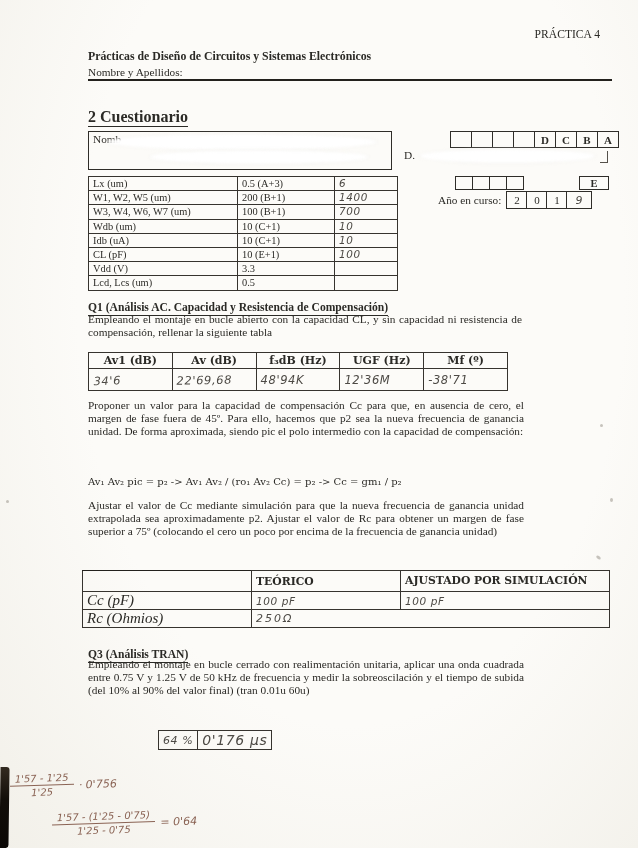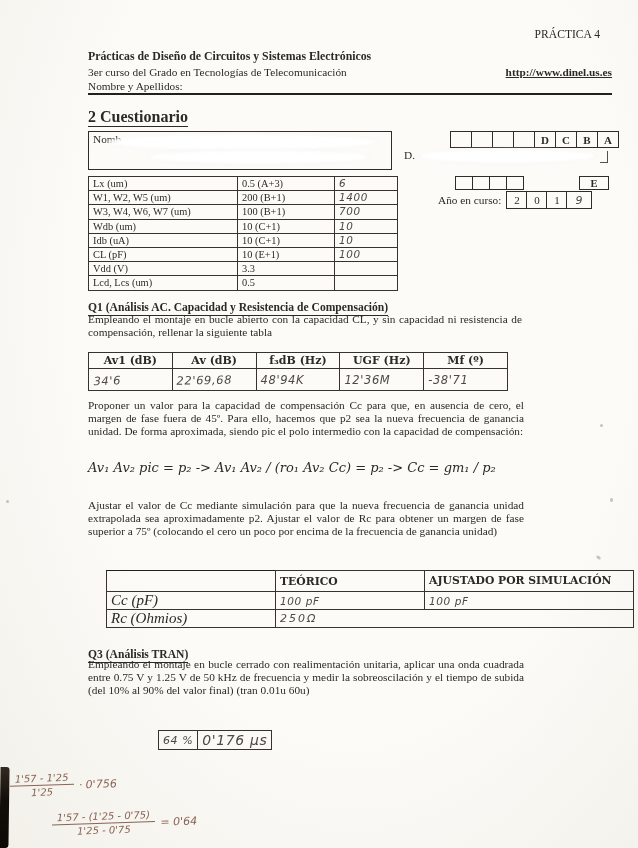--- a/index.html
+++ b/index.html
@@ -43,24 +43,20 @@
 </style>
 </head>
 <body>
 
 <div class="page">
 
   <div class="abs small" style="right:38px;top:28px;font-size:11.6px">PRÁCTICA 4</div>
 
   <div class="abs" style="left:88px;top:49px;width:524px">
     <div class="b" style="font-size:11.8px">Prácticas de Diseño de Circuitos y Sistemas Electrónicos</div>
-    <div style="display:flex;justify-content:space-between;align-items:baseline;margin-top:2px">
-      <span class="small">3er curso del Grado en Tecnologías de Telecomunicación</span>
-      <span class="link">http://www.dinel.us.es</span>
-    </div>
     <div class="small" style="margin-top:2px">Nombre y Apellidos:</div>
     <div class="rule" style="margin-top:1px"></div>
   </div>
 
   <div class="abs" style="left:88px;top:108px">
     <span class="b u" style="font-size:16px">2 Cuestionario</span>
   </div>
 
   <div class="abs" style="left:88px;top:131px;width:302px;height:37px;border:1.5px solid #2f2d29">
     <span class="small" style="position:absolute;left:4px;top:1px">Nomb</span>
@@ -165,25 +161,25 @@
       <td class="hw" style="transform:rotate(-1deg)">22'69,68</td>
       <td class="hw">48'94K</td>
       <td class="hw">12'36M</td>
       <td class="hw">-38'71</td>
     </tr>
   </tbody>
     </table>
 
   <div class="abs just" style="left:88px;top:399px;width:436px">Proponer un valor para la capacidad de compensación Cc para que, en ausencia de cero, el margen de fase fuera de 45º. Para ello, hacemos que p2 sea la nueva frecuencia de ganancia unidad. De forma aproximada, siendo pic el polo intermedio con la capacidad de compensación:</div>
 
-  <div class="abs c" style="left:88px;top:460px;width:480px;font-family:'DejaVu Serif',serif;font-style:italic;font-size:13px">Av₁ Av₂ pic = p₂ -&gt; Av₁ Av₂ / (ro₁ Av₂ Cc) = p₂ -&gt; Cc = gm₁ / p₂</div>
+  <div class="abs c" style="left:88px;top:476px;width:480px;font-family:'DejaVu Serif',serif;font-size:10px">Av₁ Av₂ pic = p₂ -&gt; Av₁ Av₂ / (ro₁ Av₂ Cc) = p₂ -&gt; Cc = gm₁ / p₂</div>
 
   <div class="abs just" style="left:88px;top:499px;width:436px">Ajustar el valor de Cc mediante simulación para que la nueva frecuencia de ganancia unidad extrapolada sea aproximadamente p2. Ajustar el valor de Rc para obtener un margen de fase superior a 75º (colocando el cero un poco por encima de la frecuencia de ganancia unidad)</div>
 
-  <table class="tbl comp abs" style="left:106px;top:570px">
+  <table class="tbl comp abs" style="left:82px;top:570px">
     <tbody>
         <tr>
       <th style="width:160px;border-top-color:#23211d"></th>
       <th class="c" style="width:140px">TEÓRICO</th>
       <th class="c" style="width:200px;line-height:12px;padding:2px 4px">AJUSTADO POR SIMULACIÓN</th>
     </tr>
     <tr>
       <td class="lbl">Cc (pF)</td>
       <td class="c hw" style="font-size:10.5px">100 pF</td>
       <td class="c hw" style="font-size:10.5px">100 pF</td>

